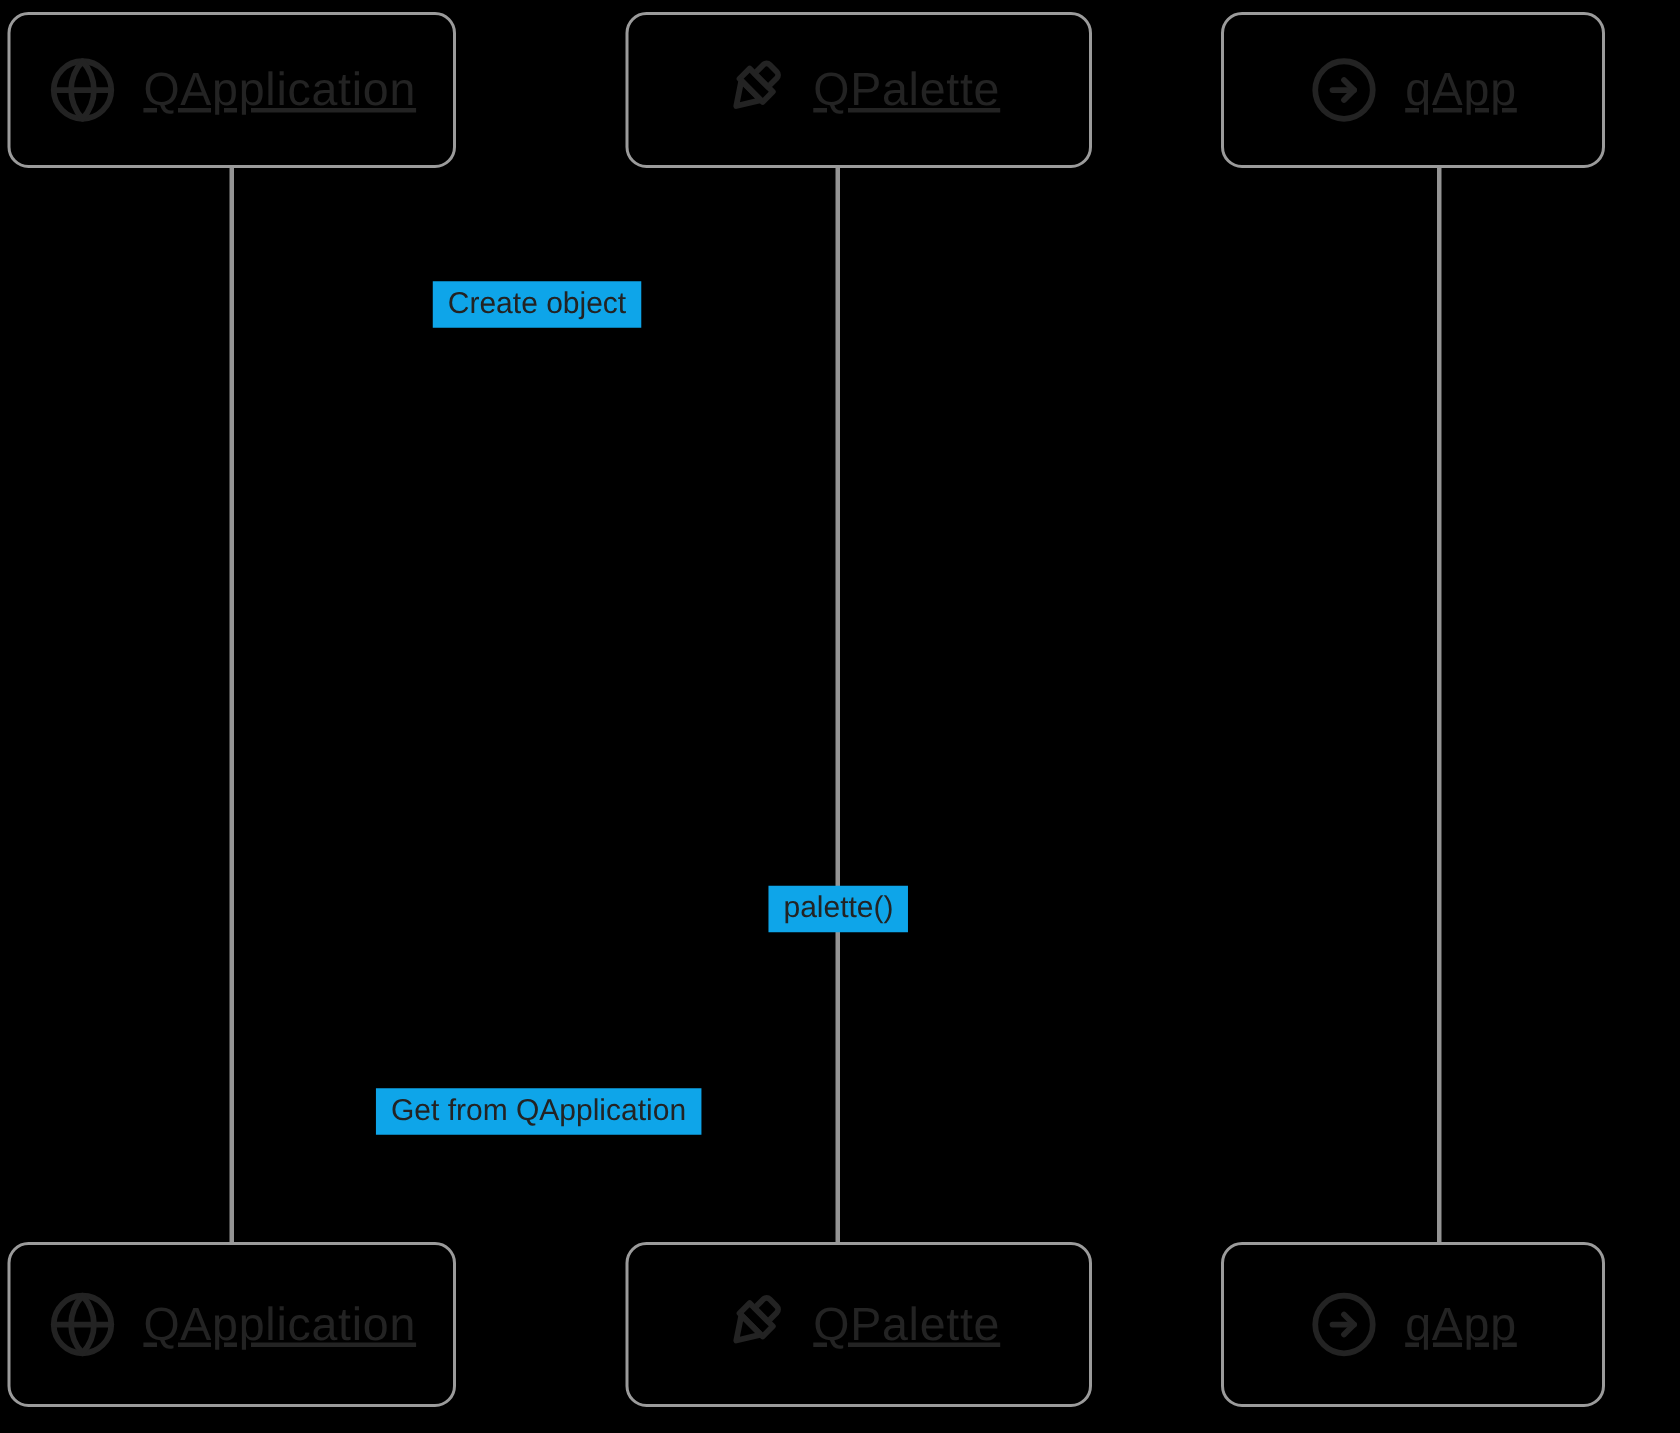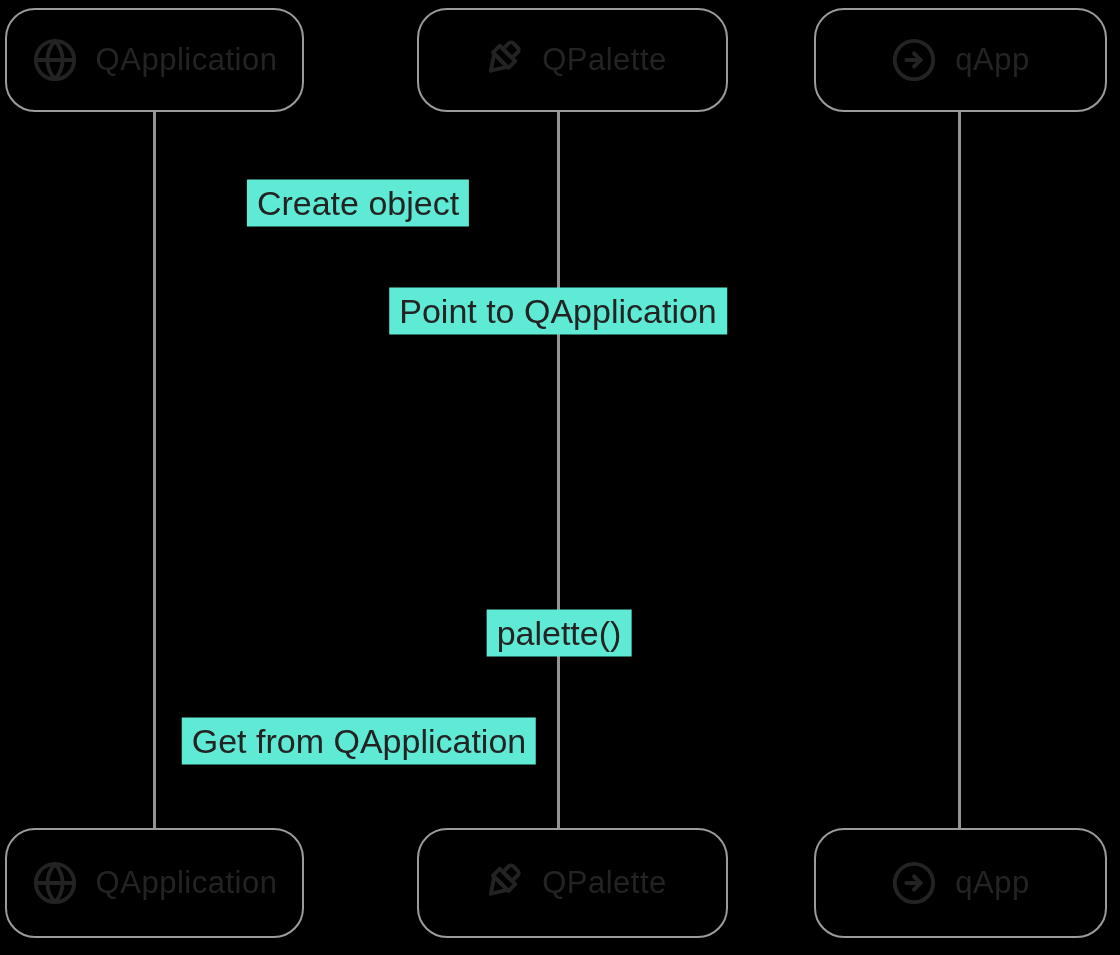--- a/index.html
+++ b/index.html
@@ -19,52 +19,53 @@
   }
   .ll-1{left:152.5px;}
   .ll-2{left:556.5px;}
   .ll-3{left:957.5px;}
   
   .actor{
     position:absolute;
     box-sizing:border-box;
     height:104px;
     border:2.5px solid #9b9b9b;
-    border-radius:30px;
+    border-radius:14px;
     background:#000000;
     display:flex;align-items:center;justify-content:center;
     gap:18px;
     color:#232323;
     font-size:31px;
     letter-spacing:0.5px;
     z-index:3;
+    text-decoration:underline;
   }
   .row-top{top:8px;}
   .row-bottom{top:828px;height:110px;}
   .col-1{left:5px;width:299px;}
   .col-2{left:417px;width:311px;}
-  .col-3{left:814px;width:293px;}
+  .col-3{left:814px;width:256px;}
   .icon{width:46px;height:46px;display:block;}
   .icon svg{display:block;width:46px;height:46px;stroke:#232323;fill:none;stroke-width:2;stroke-linecap:round;stroke-linejoin:round;}
   
   .msg{
     position:absolute;
     transform:translate(-50%,-50%);
-    background:#5eead4;
+    background:#0ea5e9;
     color:#232323;
-    font-size:34px;
+    font-size:20px;
     padding:4px 10px;
     white-space:nowrap;
     z-index:2;
   }
   .m-1{left:358px;top:203px;}
   .m-2{left:558px;top:311px;}
   .m-3{left:558px;top:418px;}
   .m-4{left:357px;top:526px;}
-  .m-5{left:559px;top:633px;}
+  .m-5{left:559px;top:606px;}
   .m-6{left:359px;top:741px;}
 </style>
 </head>
 <body>
 
 <div class="diagram">
 
   <div class="lifeline ll-1"></div>
   <div class="lifeline ll-2"></div>
   <div class="lifeline ll-3"></div>
@@ -98,21 +99,20 @@
       <svg viewBox="0 0 24 24">
         <circle cx="12" cy="12" r="10"></circle>
         <path d="M8 12h7.5"></path>
         <path d="M12 8.5 15.5 12 12 15.5"></path>
       </svg>
     </span>
     <span>qApp</span>
   </div>
 
   <div class="msg m-1">Create object</div>
-  <div class="msg m-2">Point to QApplication</div>
   <div class="msg m-5">palette()</div>
   <div class="msg m-6">Get from QApplication</div>
 
   <div class="actor row-bottom col-1">
     <span class="icon">
       <svg viewBox="0 0 24 24">
         <circle cx="12" cy="12" r="10"></circle>
         <path d="M2 12h20"></path>
         <path d="M12 2a15.3 15.3 0 0 1 4 10 15.3 15.3 0 0 1-4 10 15.3 15.3 0 0 1-4-10 15.3 15.3 0 0 1 4-10z"></path>
       </svg>

